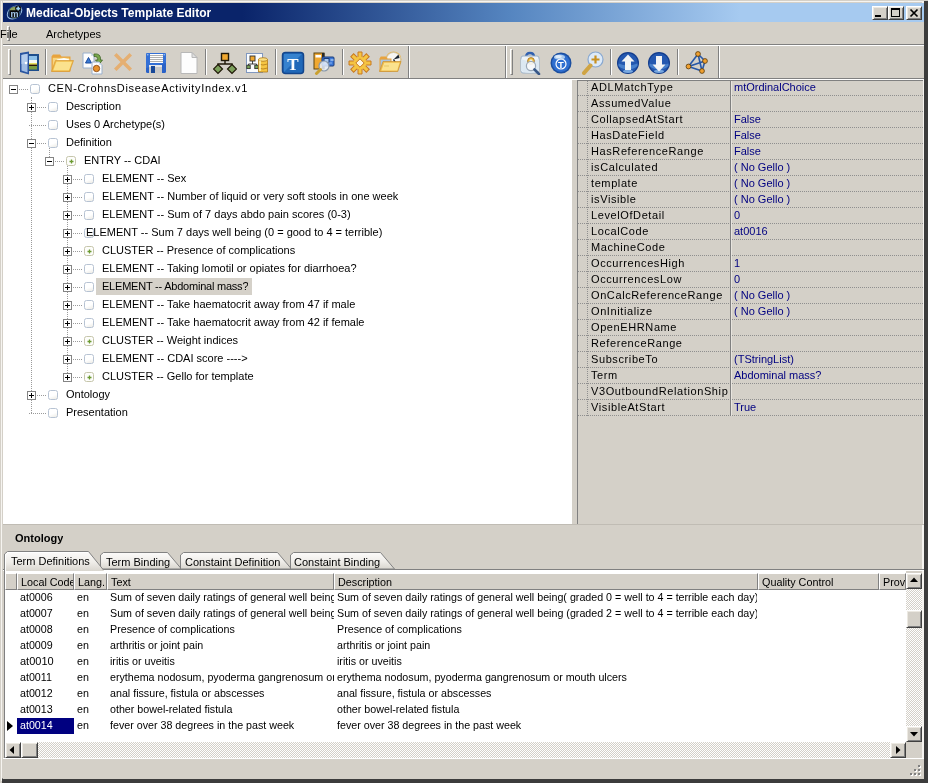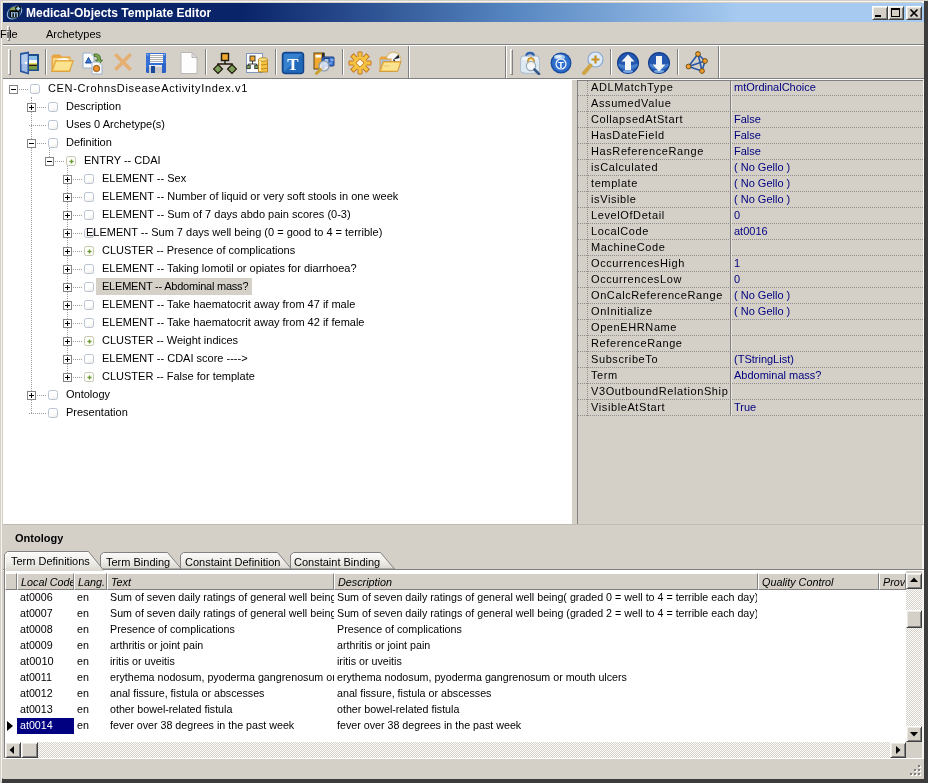--- a/index.html
+++ b/index.html
@@ -1,21 +1,21 @@
 <!DOCTYPE html>
 <html><head><meta charset="utf-8">
 <style>
 *{margin:0;padding:0;box-sizing:border-box;}
 html,body{width:928px;height:783px;overflow:hidden;}
 body{position:relative;background:#d4d0c8;font-family:"Liberation Sans",sans-serif;font-size:11px;color:#000;}
 .abs{position:absolute;}
 .nw{white-space:nowrap;overflow:hidden;}
 .raised{background:#d4d0c8;border:1px solid;border-color:#ffffff #404040 #404040 #ffffff;box-shadow:inset 1px 1px 0 #ece9e2,inset -1px -1px 0 #808080;}
 .dither{background-color:#d4d0c8;background-image:linear-gradient(45deg,#fff 25%,transparent 25%,transparent 75%,#fff 75%),linear-gradient(45deg,#fff 25%,transparent 25%,transparent 75%,#fff 75%);background-size:2px 2px;background-position:0 0,1px 1px;}
-.hcell{position:absolute;top:0;height:17px;background:#d4d0c8;border-top:1px solid #fff;border-left:1px solid #fff;border-right:1px solid #808080;border-bottom:1px solid #808080;padding:2px 0 0 3px;white-space:nowrap;overflow:hidden;font-size:10.8px;font-style:italic;}
+.hcell{position:absolute;top:0;height:17px;background:#d4d0c8;border-top:1px solid #fff;border-left:1px solid #fff;border-right:1px solid #808080;border-bottom:1px solid #808080;padding:2px 0 0 3px;white-space:nowrap;overflow:hidden;font-size:10.8px;}
 </style></head><body>
 
 <div class="abs" style="left:0;top:0;width:928px;height:3px;background:#d4d0c8;"></div>
 <div class="abs" style="left:1;top:1px;left:1px;width:926px;height:1px;background:#f6f4f0;"></div>
 <div class="abs" style="left:0;top:0;width:3px;height:783px;background:#d4d0c8;"></div>
 <div class="abs" style="left:1px;top:1px;width:1px;height:780px;background:#f6f4f0;"></div>
 <div class="abs" style="left:922px;top:2px;width:2px;height:781px;background:#f6f4f0;"></div>
 <div class="abs" style="left:924px;top:1px;width:4px;height:782px;background:#3c3c3c;"></div>
 <div class="abs" style="left:2px;top:779px;width:926px;height:4px;background:#3c3c3c;"></div>
 <div class="abs" style="left:2px;top:778px;width:922px;height:1px;background:#808080;"></div>
@@ -362,21 +362,21 @@
 <div class="abs nw" style="left:102px;top:350px;height:18px;line-height:17px;max-width:463px;">ELEMENT -- CDAI score ----&gt;</div>
 <div class="abs" style="left:65px;top:377px;width:17px;height:1px;border-top:1px dotted #9a9a9a;"></div>
 <svg class="abs" style="left:63px;top:373px;" width="9" height="9" viewBox="0 0 9 9">
     <rect x="0.5" y="0.5" width="8" height="8" fill="#fff" stroke="#848484"></rect>
     <path d="M2 4.5 H7 M4.5 2 V7" stroke="#000"></path>
   </svg>
 <div class="abs" style="left:84px;top:372px;width:10px;height:10px;border:1px solid #c6c6ac;border-radius:2.5px;background:#fdfdfb;"></div>
 <svg class="abs" style="left:87px;top:375px;" width="5" height="5" viewBox="0 0 5 5">
     <path d="M2.5 0.5 V4.5 M0.5 2.5 H4.5" stroke="#6a9a30" stroke-width="1.3"></path>
   </svg>
-<div class="abs nw" style="left:102px;top:368px;height:18px;line-height:17px;max-width:463px;">CLUSTER -- False for template</div>
+<div class="abs nw" style="left:102px;top:368px;height:18px;line-height:17px;max-width:463px;">CLUSTER -- Gello for template</div>
 <div class="abs" style="left:29px;top:395px;width:17px;height:1px;border-top:1px dotted #9a9a9a;"></div>
 <svg class="abs" style="left:27px;top:391px;" width="9" height="9" viewBox="0 0 9 9">
     <rect x="0.5" y="0.5" width="8" height="8" fill="#fff" stroke="#848484"></rect>
     <path d="M2 4.5 H7 M4.5 2 V7" stroke="#000"></path>
   </svg>
 <div class="abs" style="left:48px;top:390px;width:10px;height:10px;border:1px solid #b7c3d3;border-radius:2.5px;background:linear-gradient(160deg,#ffffff 55%,#ecebe5);"></div>
 <div class="abs nw" style="left:66px;top:386px;height:18px;line-height:17px;max-width:499px;">Ontology</div>
 <div class="abs" style="left:29px;top:413px;width:17px;height:1px;border-top:1px dotted #9a9a9a;"></div>
 <div class="abs" style="left:48px;top:408px;width:10px;height:10px;border:1px solid #b7c3d3;border-radius:2.5px;background:linear-gradient(160deg,#ffffff 55%,#ecebe5);"></div>
 <div class="abs nw" style="left:66px;top:404px;height:18px;line-height:17px;max-width:499px;">Presentation</div>

